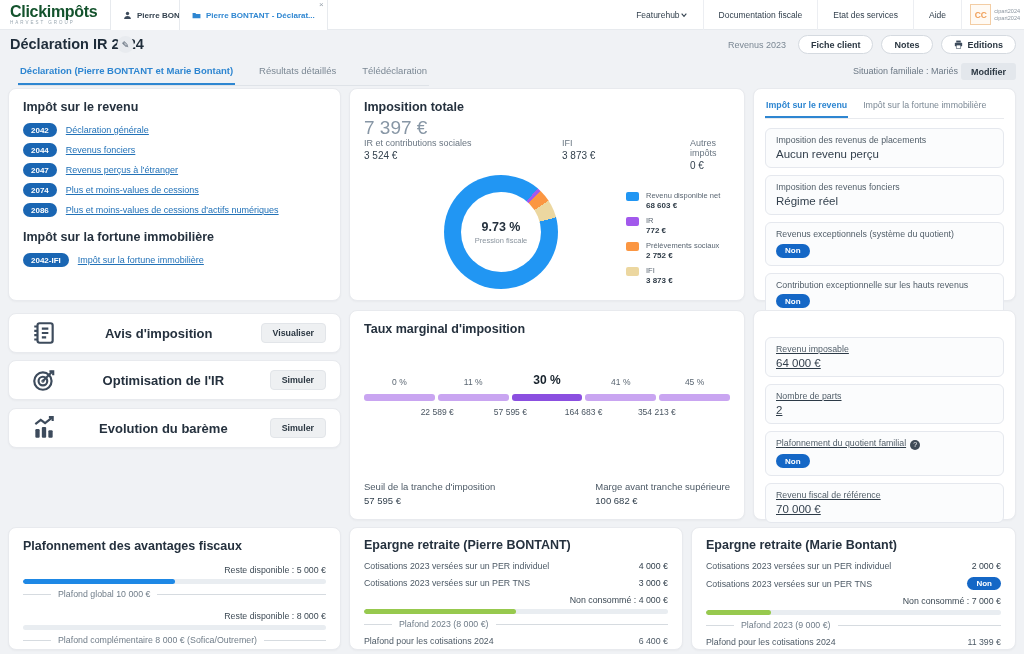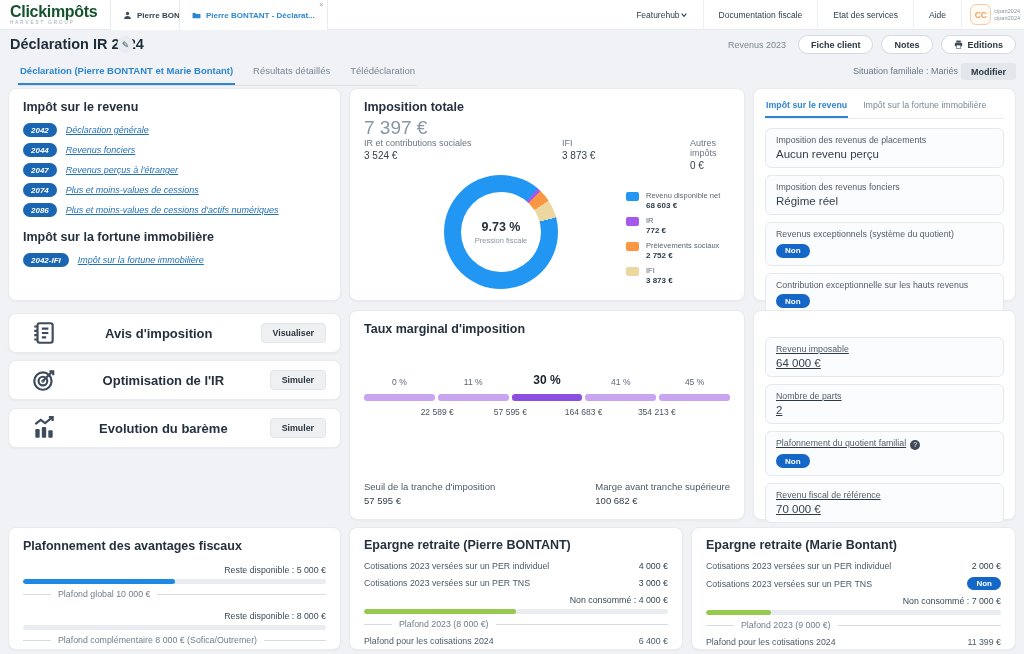--- a/index.html
+++ b/index.html
@@ -17,53 +17,53 @@
   .doc-tab .icon svg { width:9px; height:9px; display:block; }
   .doc-tab .lbl { font-size:8px; font-weight:700; color:#33414e; white-space:nowrap; }
   .doc-tab.active .lbl { color:#2e86d1; }
   .doc-tab .x { position:absolute; top:0px; right:3px; font-size:8px; color:#97a1ab; line-height:9px; }
   #nav { position:absolute; right:62px; top:0; height:30px; display:flex; }
   .nav-item { height:30px; display:flex; align-items:center; gap:0; padding:0 15px;
     font-size:8.5px; color:#33414e; border-left:1px solid #eceef2; white-space:nowrap; }
   .nav-item:first-child { border-left:none; }
   .nav-item:last-child { border-right:1px solid #eceef2; }
   #avatar-zone { position:absolute; right:4px; top:4px; display:flex; gap:3px; align-items:center; }
-  #avatar { width:21px; height:21px; border:1px solid #f3cda4; border-radius:6px; background:#fffaf4;
+  #avatar { width:21px; height:21px; border:1px solid #f3cda4; border-radius:0; background:#fffaf4;
     color:#f0a05a; font-size:8.5px; font-weight:700; display:flex; align-items:center; justify-content:center; }
   #avatar-txt { font-size:5.5px; color:#8a949e; line-height:7px; }
 
   
   #toolbar { position:absolute; left:0; top:30px; width:1024px; height:28px; }
   #page-title { position:absolute; left:10px; top:6px; font-size:14.5px; font-weight:800; color:#1f2d3a; }
   #edit-btn { position:absolute; left:117px; top:6px; width:17px; height:17px; border-radius:50%;
     background:#e8ebef; font-size:9px; color:#3d4b5c; display:flex; align-items:center; justify-content:center; }
   #toolbar-right { position:absolute; right:8px; top:5px; display:flex; align-items:center; gap:8px; }
   #revenus-lbl { font-size:9px; color:#7b8894; margin-right:4px; }
   .tb-btn { height:19px; border:1px solid #d5dae0; background:#fff; border-radius:12px;
     font-size:9px; font-weight:700; color:#2b3742; padding:0 12px; display:flex; align-items:center; gap:5px; }
   .tb-btn svg { width:9px; height:9px; }
 
   
   #tabsrow { position:absolute; left:0; top:58px; width:1024px; height:28px; }
-  #page-tabs { position:absolute; left:18px; top:2px; display:flex; gap:16px; border-bottom:1px solid #dfe3e8; }
+  #page-tabs { position:absolute; left:18px; top:2px; display:flex; gap:22px; border-bottom:1px solid #dfe3e8; }
   .page-tab { font-size:9.5px; color:#7b8894; padding:5px 2px 7px; border-bottom:2px solid transparent; white-space:nowrap; }
   .page-tab.active { color:#2e86d1; font-weight:700; border-bottom-color:#2e86d1; }
   #situation { position:absolute; right:66px; top:8px; font-size:9px; color:#6b7885; }
   #modifier-btn { position:absolute; right:8px; top:5px; height:17px; background:#e3e7ec; border-radius:3px;
     font-size:9px; font-weight:700; color:#2b3742; padding:0 10px; display:flex; align-items:center; }
 
   
   .card { position:absolute; background:#fff; border:1px solid #e8eaee; border-radius:8px;
     box-shadow:0 1px 2px rgba(40,50,60,.04); }
   #main { position:absolute; left:0; top:86px; width:1024px; height:568px; }
 
   
   #card-forms { left:8px; top:2px; width:333px; height:213px; padding:11px 14px; }
   .sec-title { font-size:12.5px; font-weight:800; color:#25313e; margin-bottom:9px; }
-  .form-row { display:flex; align-items:center; gap:9px; margin-bottom:6px;font-style:italic; }
+  .form-row { display:flex; align-items:center; gap:9px; margin-bottom:6px; }
   .pill { background:#1a66b3; color:#fff; font-size:8px; font-weight:700; border-radius:9px;
     padding:2.5px 8px; white-space:nowrap; }
   .form-link { font-size:9px; color:#2272b8; text-decoration:underline; white-space:nowrap; }
   #card-forms .sec2 { margin-top:13px; }
 
   
   #card-imposition { left:349px; top:2px; width:396px; height:213px; padding:11px 14px; }
   #impo-total { font-size:19px; color:#8796a5; margin-top:3px; font-weight:400; }
   .impo-col { position:absolute; top:49px; }
   .impo-col .l { font-size:9px; color:#6a7682; }

